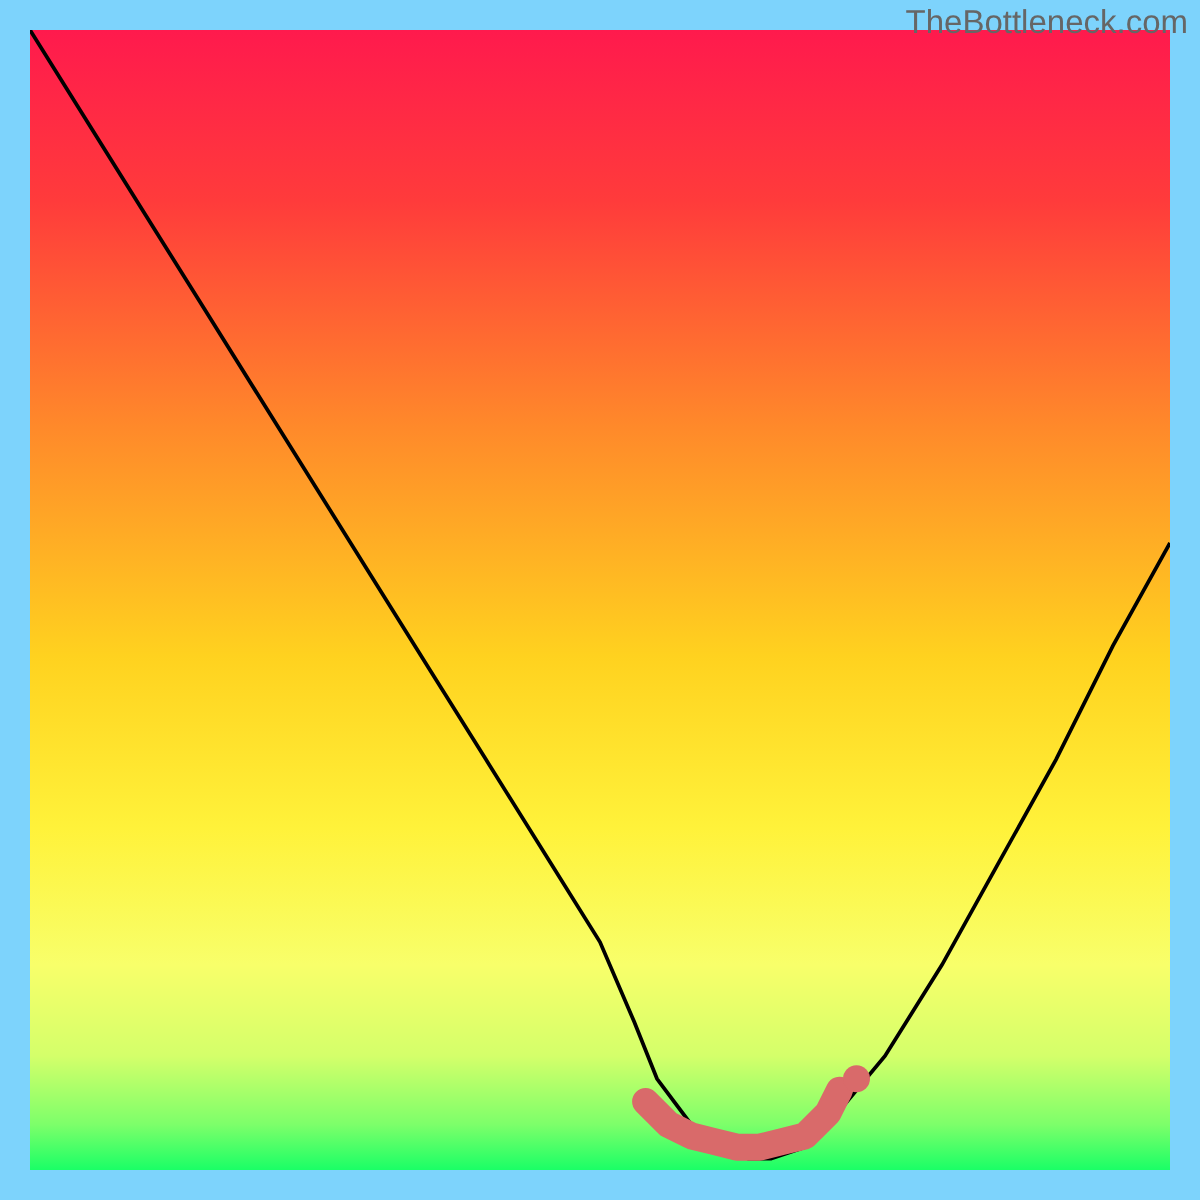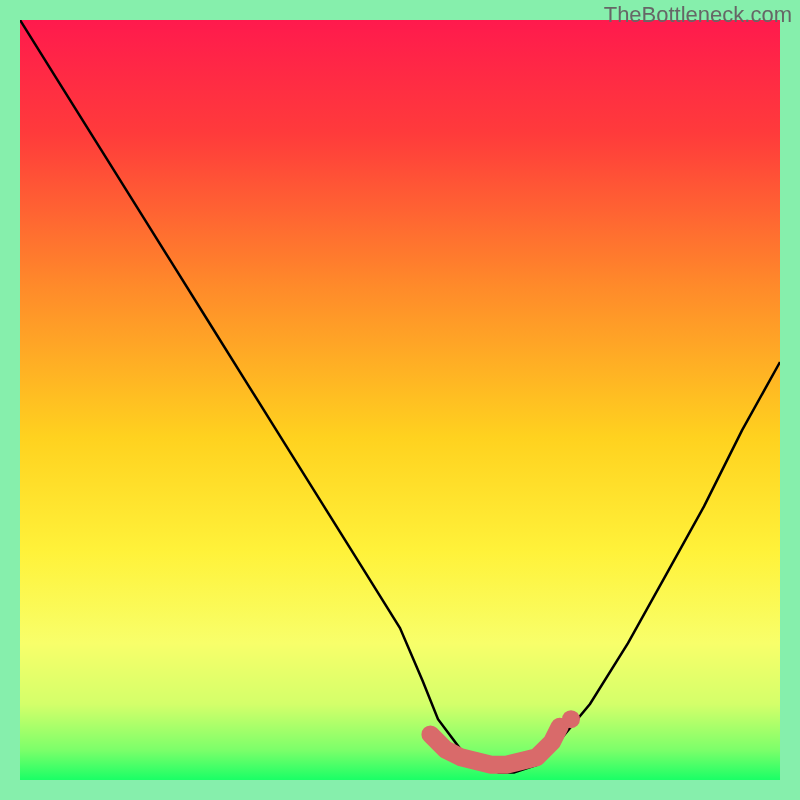--- a/index.html
+++ b/index.html
@@ -6,21 +6,21 @@
     margin: 0;
     padding: 0;
     width: 800px;
     height: 800px;
     background: #000;
     position: relative;
     font-family: Arial, Helvetica, sans-serif;
   }
   .frame {
     position: absolute;
-    background: #86efac;
+    background: #7dd3fc;
     width: 800px;
     height: 800px;
   }
   .plot-area {
     position: absolute;
     left: 20px;
     top: 20px;
     width: 760px;
     height: 760px;
     overflow: hidden;

